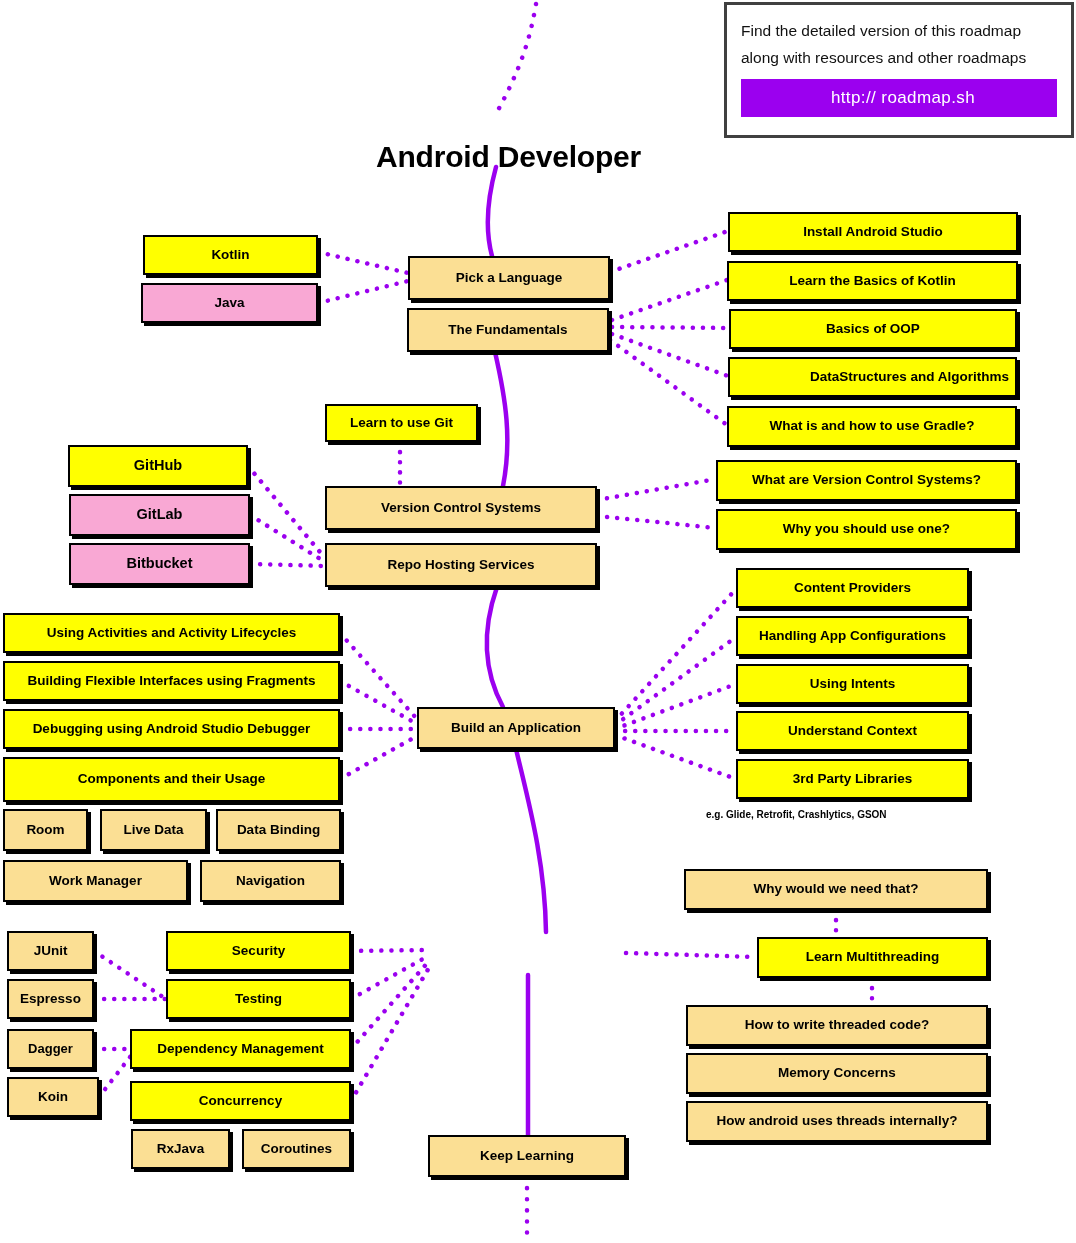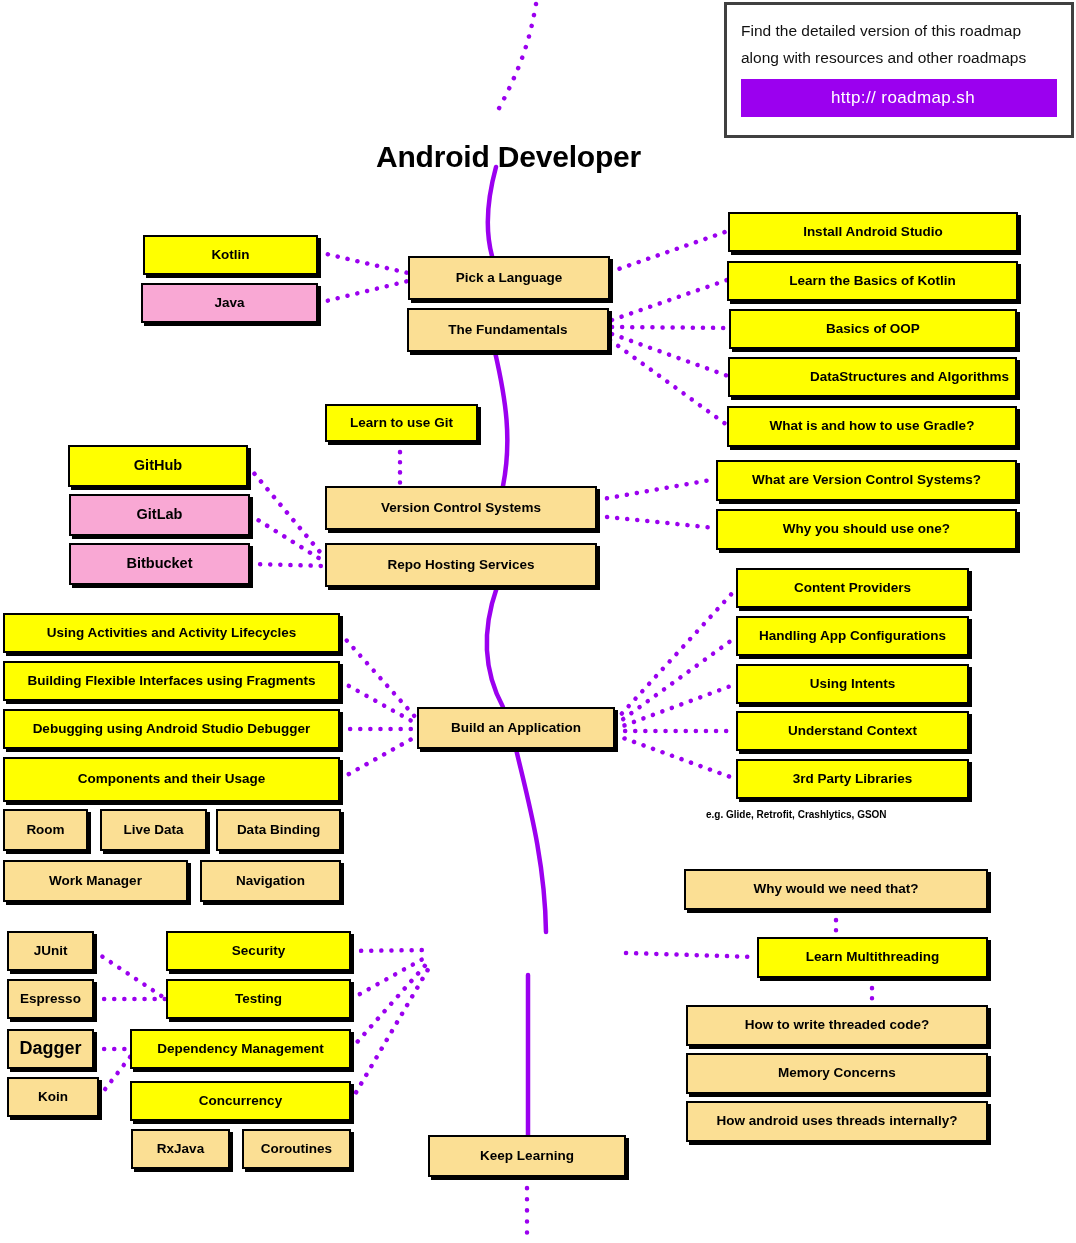--- a/index.html
+++ b/index.html
@@ -251,21 +251,21 @@
     </div>
     <div class="node n-yellow" style="left: 130px; top: 1081px; width: 221px; height: 40px; font-size: 13.5px;">
       <span>Concurrency</span>
     </div>
     <div class="node n-peach" style="left: 7px; top: 931px; width: 87px; height: 40px; font-size: 13.5px;">
       <span>JUnit</span>
     </div>
     <div class="node n-peach" style="left: 7px; top: 979px; width: 87px; height: 40px; font-size: 13.5px;">
       <span>Espresso</span>
     </div>
-    <div class="node n-peach" style="left: 7px; top: 1029px; width: 87px; height: 40px; font-size: 18px;">
+    <div class="node n-peach" style="left: 7px; top: 1029px; width: 87px; height: 40px; font-size: 13px;">
       <span>Dagger</span>
     </div>
     <div class="node n-peach" style="left: 7px; top: 1077px; width: 92px; height: 40px; font-size: 13.5px;">
       <span>Koin</span>
     </div>
     <div class="node n-peach" style="left: 131px; top: 1129px; width: 99px; height: 40px; font-size: 13.5px;">
       <span>RxJava</span>
     </div>
     <div class="node n-peach" style="left: 242px; top: 1129px; width: 109px; height: 40px; font-size: 13.5px;">
       <span>Coroutines</span>

